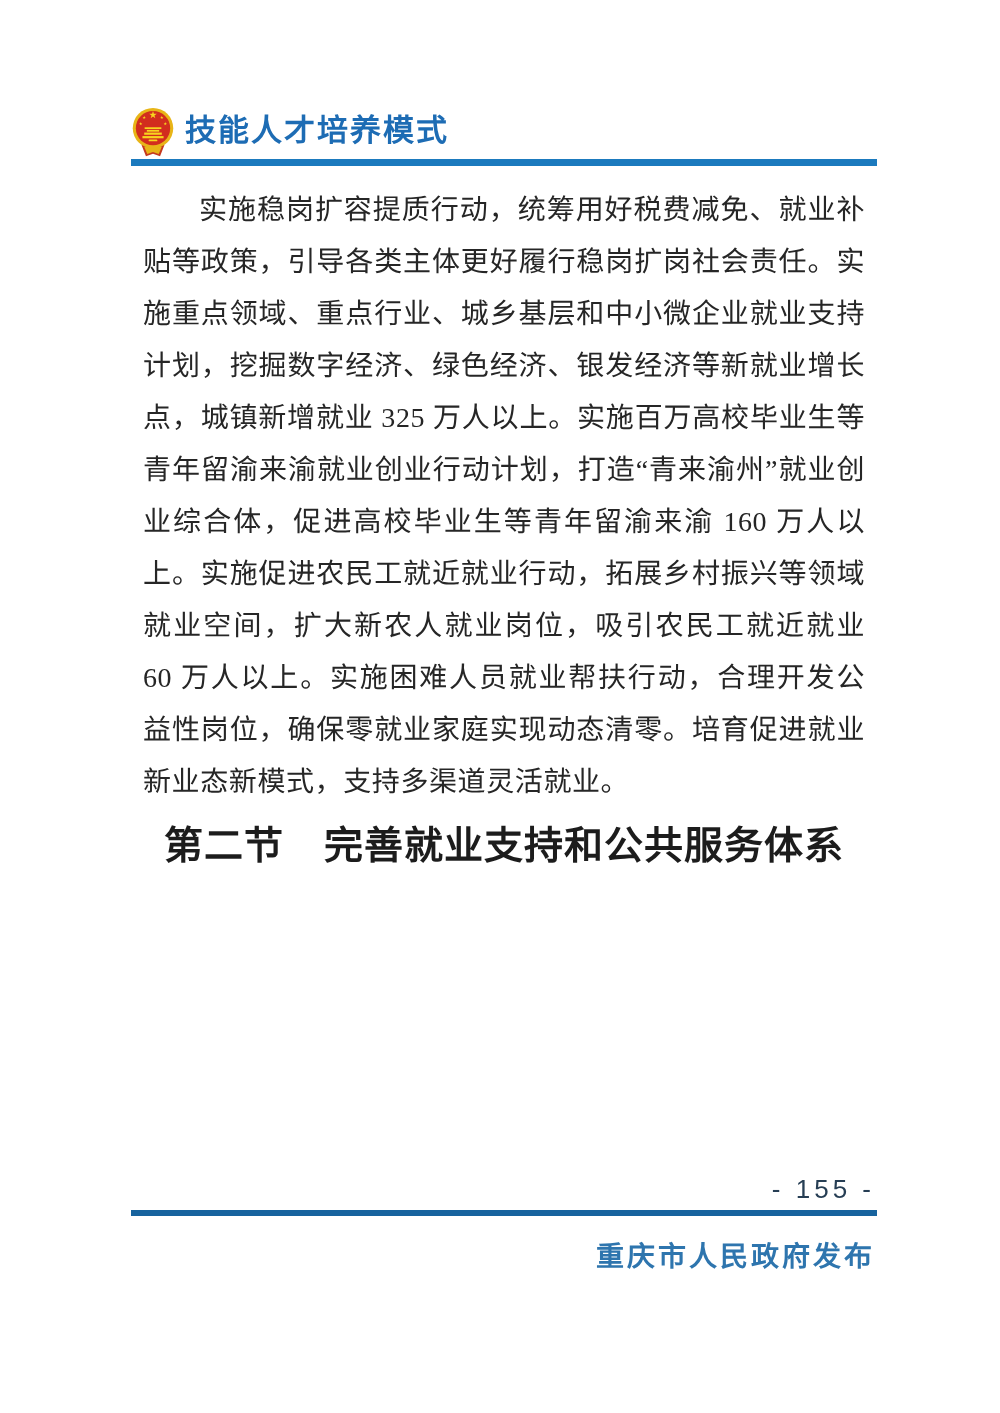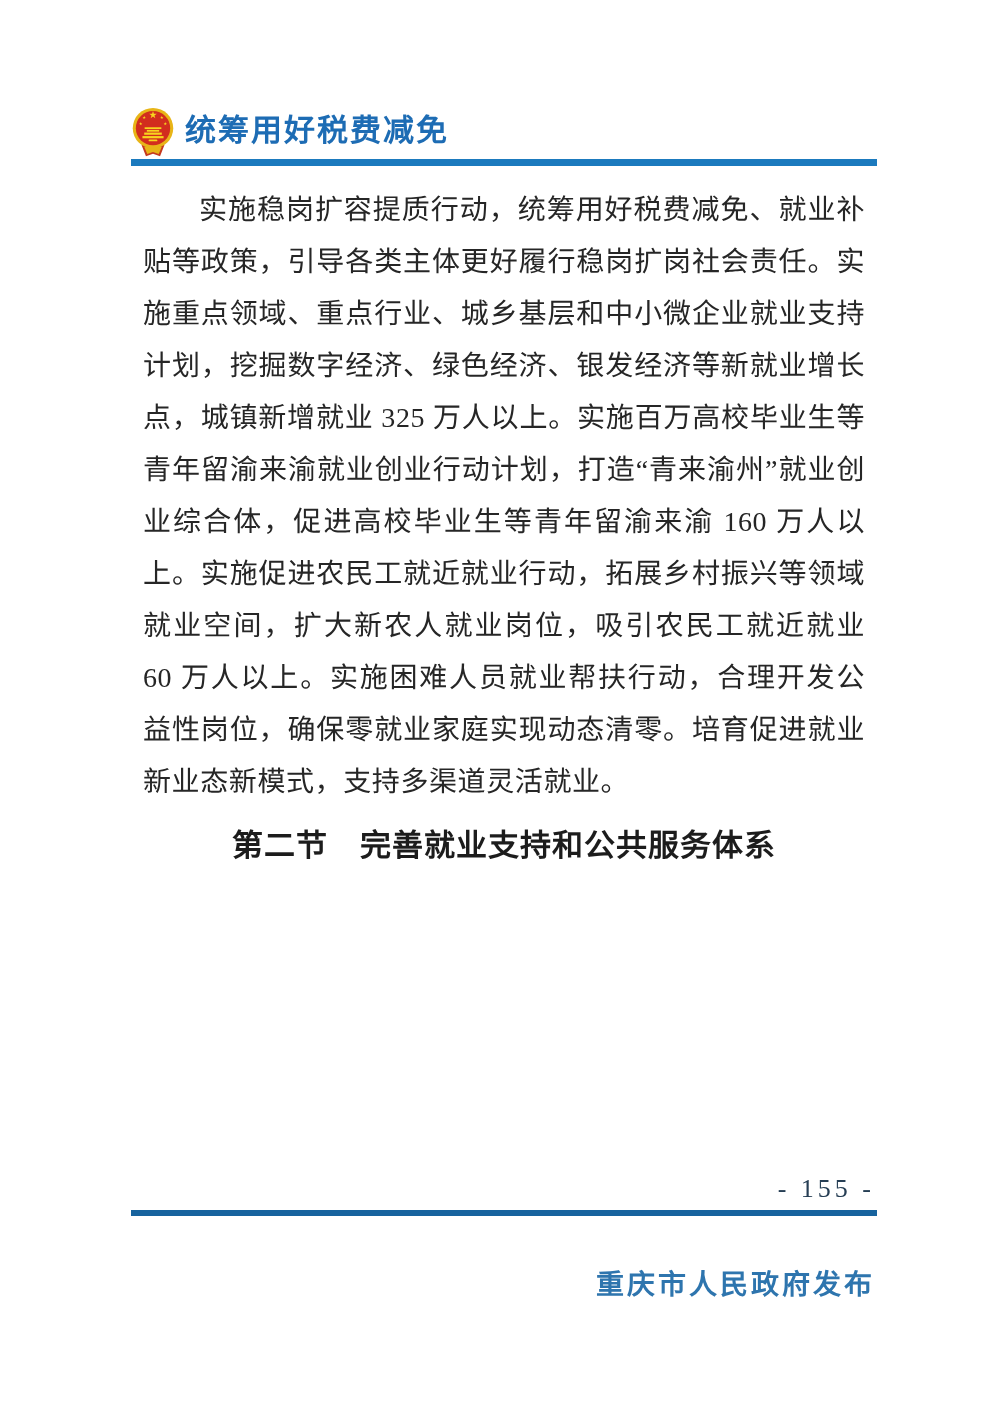--- a/index.html
+++ b/index.html
@@ -62,52 +62,52 @@
     letter-spacing: 0.6px;
     text-align: justify;
     text-justify: inter-character;
   }
   .body-para {
     margin: 12px;
     text-indent: 2em;
   }
   .section-heading {
     margin: 0;
-    font-size: 31px;
+    font-size: 39px;
     line-height: 52px;
     font-weight: 600;
     text-align: center;
     text-indent: 0;
     color: #1c1c1c;
     letter-spacing: 1px;
   }
 
   
   .page-number {
     position: absolute;
     right: 125px;
     top: 1174px;
     font-size: 26px;
     line-height: 30px;
     color: #263e54;
     letter-spacing: 4px;
-    font-family: Liberation Serif, serif;
+    font-family: Liberation Sans, sans-serif;
   }
   .footer-rule {
     position: absolute;
     left: 131px;
     top: 1210px;
     width: 746px;
     height: 6px;
     background: var(--footer-rule-blue, #17639e);
   }
   .publisher {
     position: absolute;
     right: 125px;
-    top: 1262px;
+    top: 1234px;
     font-family: Liberation Sans, sans-serif;
     font-size: 28px;
     font-weight: bold;
     color: var(--publisher-blue, #2e75ae);
     letter-spacing: 3px;
     white-space: nowrap;
   }
 </style>
 </head>
 <body>
@@ -131,21 +131,21 @@
       <polygon fill="#f7d51e" transform="translate(22,38) scale(4)" points="0,-1 0.225,-0.309 0.951,-0.309 0.363,0.118 0.588,0.809 0,0.382 -0.588,0.809 -0.363,0.118 -0.951,-0.309 -0.225,-0.309"></polygon>
       <polygon fill="#f7d51e" transform="translate(78,38) scale(4)" points="0,-1 0.225,-0.309 0.951,-0.309 0.363,0.118 0.588,0.809 0,0.382 -0.588,0.809 -0.363,0.118 -0.951,-0.309 -0.225,-0.309"></polygon>
 
       <rect x="31" y="46" width="38" height="4" fill="#f7d51e"></rect>
       <rect x="36" y="52" width="28" height="4" fill="#f7d51e"></rect>
       <rect x="30" y="58" width="40" height="5" fill="#f7d51e"></rect>
       <rect x="26" y="66" width="48" height="5" fill="#f7d51e"></rect>
 
       <rect x="40" y="74" width="20" height="4" rx="2" fill="#f7d51e"></rect>
     </svg>
-    <div class="header-title">统筹用好税费减免</div>
+    <div class="header-title">技能人才培养模式</div>
   </header>
 
   <div class="top-rule"></div>
 
   <main class="doc-body">
     <p class="body-para">实施稳岗扩容提质行动，统筹用好税费减免、就业补贴等政策，引导各类主体更好履行稳岗扩岗社会责任。实施重点领域、重点行业、城乡基层和中小微企业就业支持计划，挖掘数字经济、绿色经济、银发经济等新就业增长点，城镇新增就业 325 万人以上。实施百万高校毕业生等青年留渝来渝就业创业行动计划，打造“青来渝州”就业创业综合体，促进高校毕业生等青年留渝来渝 160 万人以上。实施促进农民工就近就业行动，拓展乡村振兴等领域就业空间，扩大新农人就业岗位，吸引农民工就近就业 60 万人以上。实施困难人员就业帮扶行动，合理开发公益性岗位，确保零就业家庭实现动态清零。培育促进就业新业态新模式，支持多渠道灵活就业。</p>
     <h2 class="section-heading">第二节　完善就业支持和公共服务体系</h2>
   </main>
 
   <div class="page-number">- 155 -</div>

